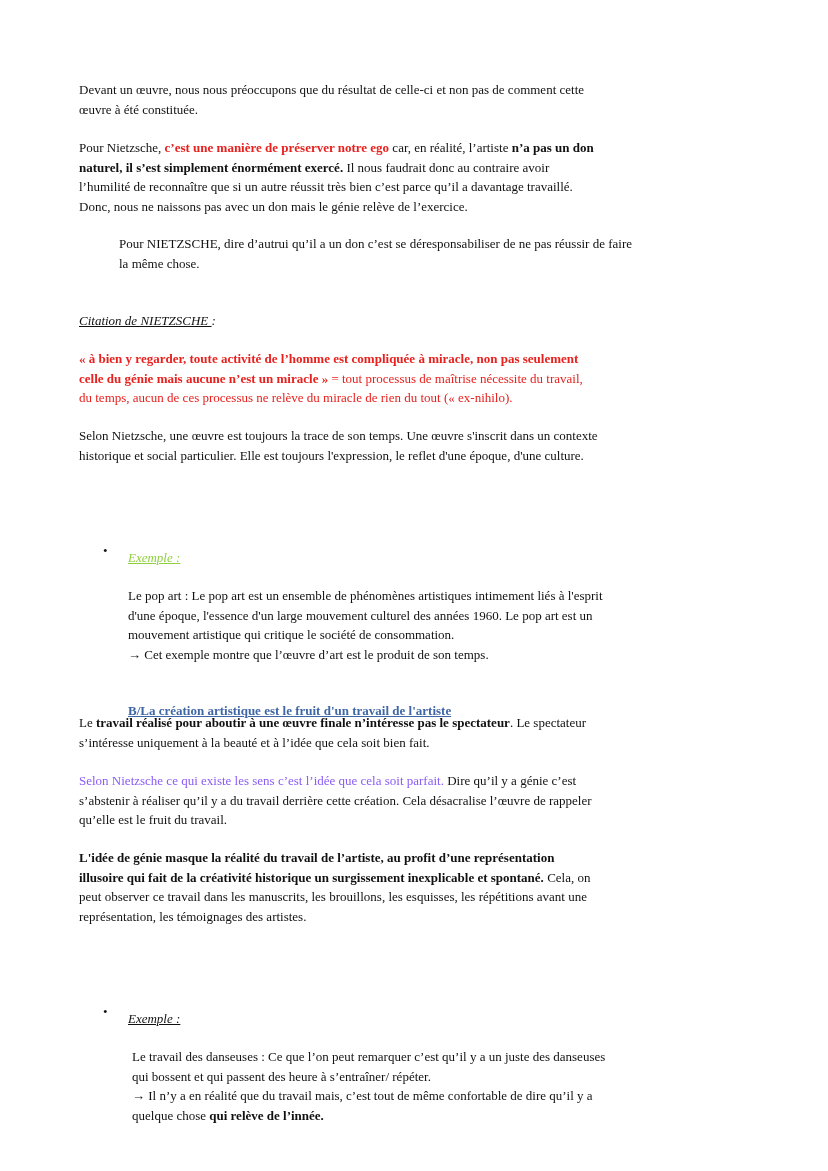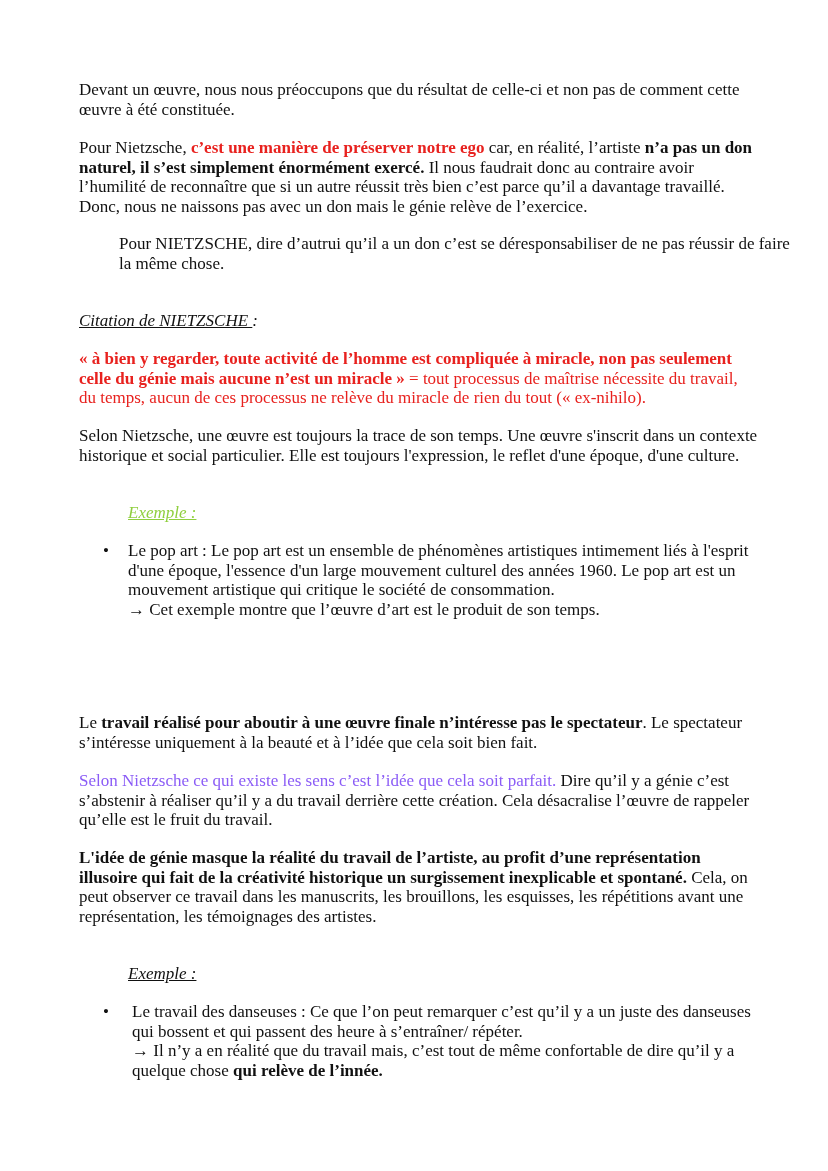--- a/index.html
+++ b/index.html
@@ -1,23 +1,23 @@
 <!DOCTYPE html>
 <html><head>
   <meta charset="utf-8">
   <style>
     html, body { margin: 0; padding: 0; background: #ffffff; }
     body { width: 828px; height: 1171px; position: relative; overflow: hidden; }
     .page {
       position: absolute; left: 0; top: 0; width: 828px; height: 1171px;
-      font-family: "Liberation Serif", serif; font-size: 17px; color: #111111;
+      font-family: "Liberation Serif", serif; font-size: 13px; color: #111111;
       line-height: 19.6px;
     }
     .block { position: absolute; left: 79px; width: 670px; margin: 0; }
-    .indent { left: 128px; width: 620px; }
+    .indent { left: 128px; width: 620px; margin-top: 45px; }
     .red { color: #e8211e; }
     .redsoft { color: #8b5cf6; }
     b { font-weight: bold; }
     .u { text-decoration: underline; font-style: italic; }
     .green { color: #8fcf3e; }
     .heading-blue { color: #3f67a6; font-weight: bold; text-decoration: underline; }
     .bullet { position: absolute; left: 103px; }
     .nowrap { white-space: nowrap; }
   </style>
 </head>
@@ -62,20 +62,23 @@
   </p>
 
   <span class="bullet" style="top:541px;">•</span>
   <p class="block indent" style="top:541px;">
     <span class="nowrap">Le pop art : Le pop art est un ensemble de phénomènes artistiques intimement liés à l'esprit</span><br>
     <span class="nowrap">d'une époque, l'essence d'un large mouvement culturel des années 1960. Le pop art est un</span><br>
     <span class="nowrap">mouvement artistique qui critique le société de consommation.</span><br>
     <span class="nowrap">→ Cet exemple montre que l’œuvre d’art est le produit de son temps.</span>
   </p>
 
+  <p class="block indent" style="top:656px;">
+    <span class="heading-blue nowrap">B/La création artistique est le fruit d'un travail de l'artiste </span>
+  </p>
 
   <p class="block" style="top:713px;">
     <span class="nowrap"><span>Le </span><b>travail réalisé pour aboutir à une œuvre finale n’intéresse pas le spectateur</b><span>. Le spectateur</span></span><br>
     <span class="nowrap">s’intéresse uniquement à la beauté et à l’idée que cela soit bien fait.</span>
   </p>
 
   <p class="block" style="top:771px;">
     <span class="nowrap"><span class="redsoft">Selon Nietzsche ce qui existe les sens c’est l’idée que cela soit parfait.</span><span> Dire qu’il y a génie c’est</span></span><br>
     <span class="nowrap">s’abstenir à réaliser qu’il y a du travail derrière cette création. Cela désacralise l’œuvre de rappeler</span><br>
     <span class="nowrap">qu’elle est le fruit du travail.</span>

